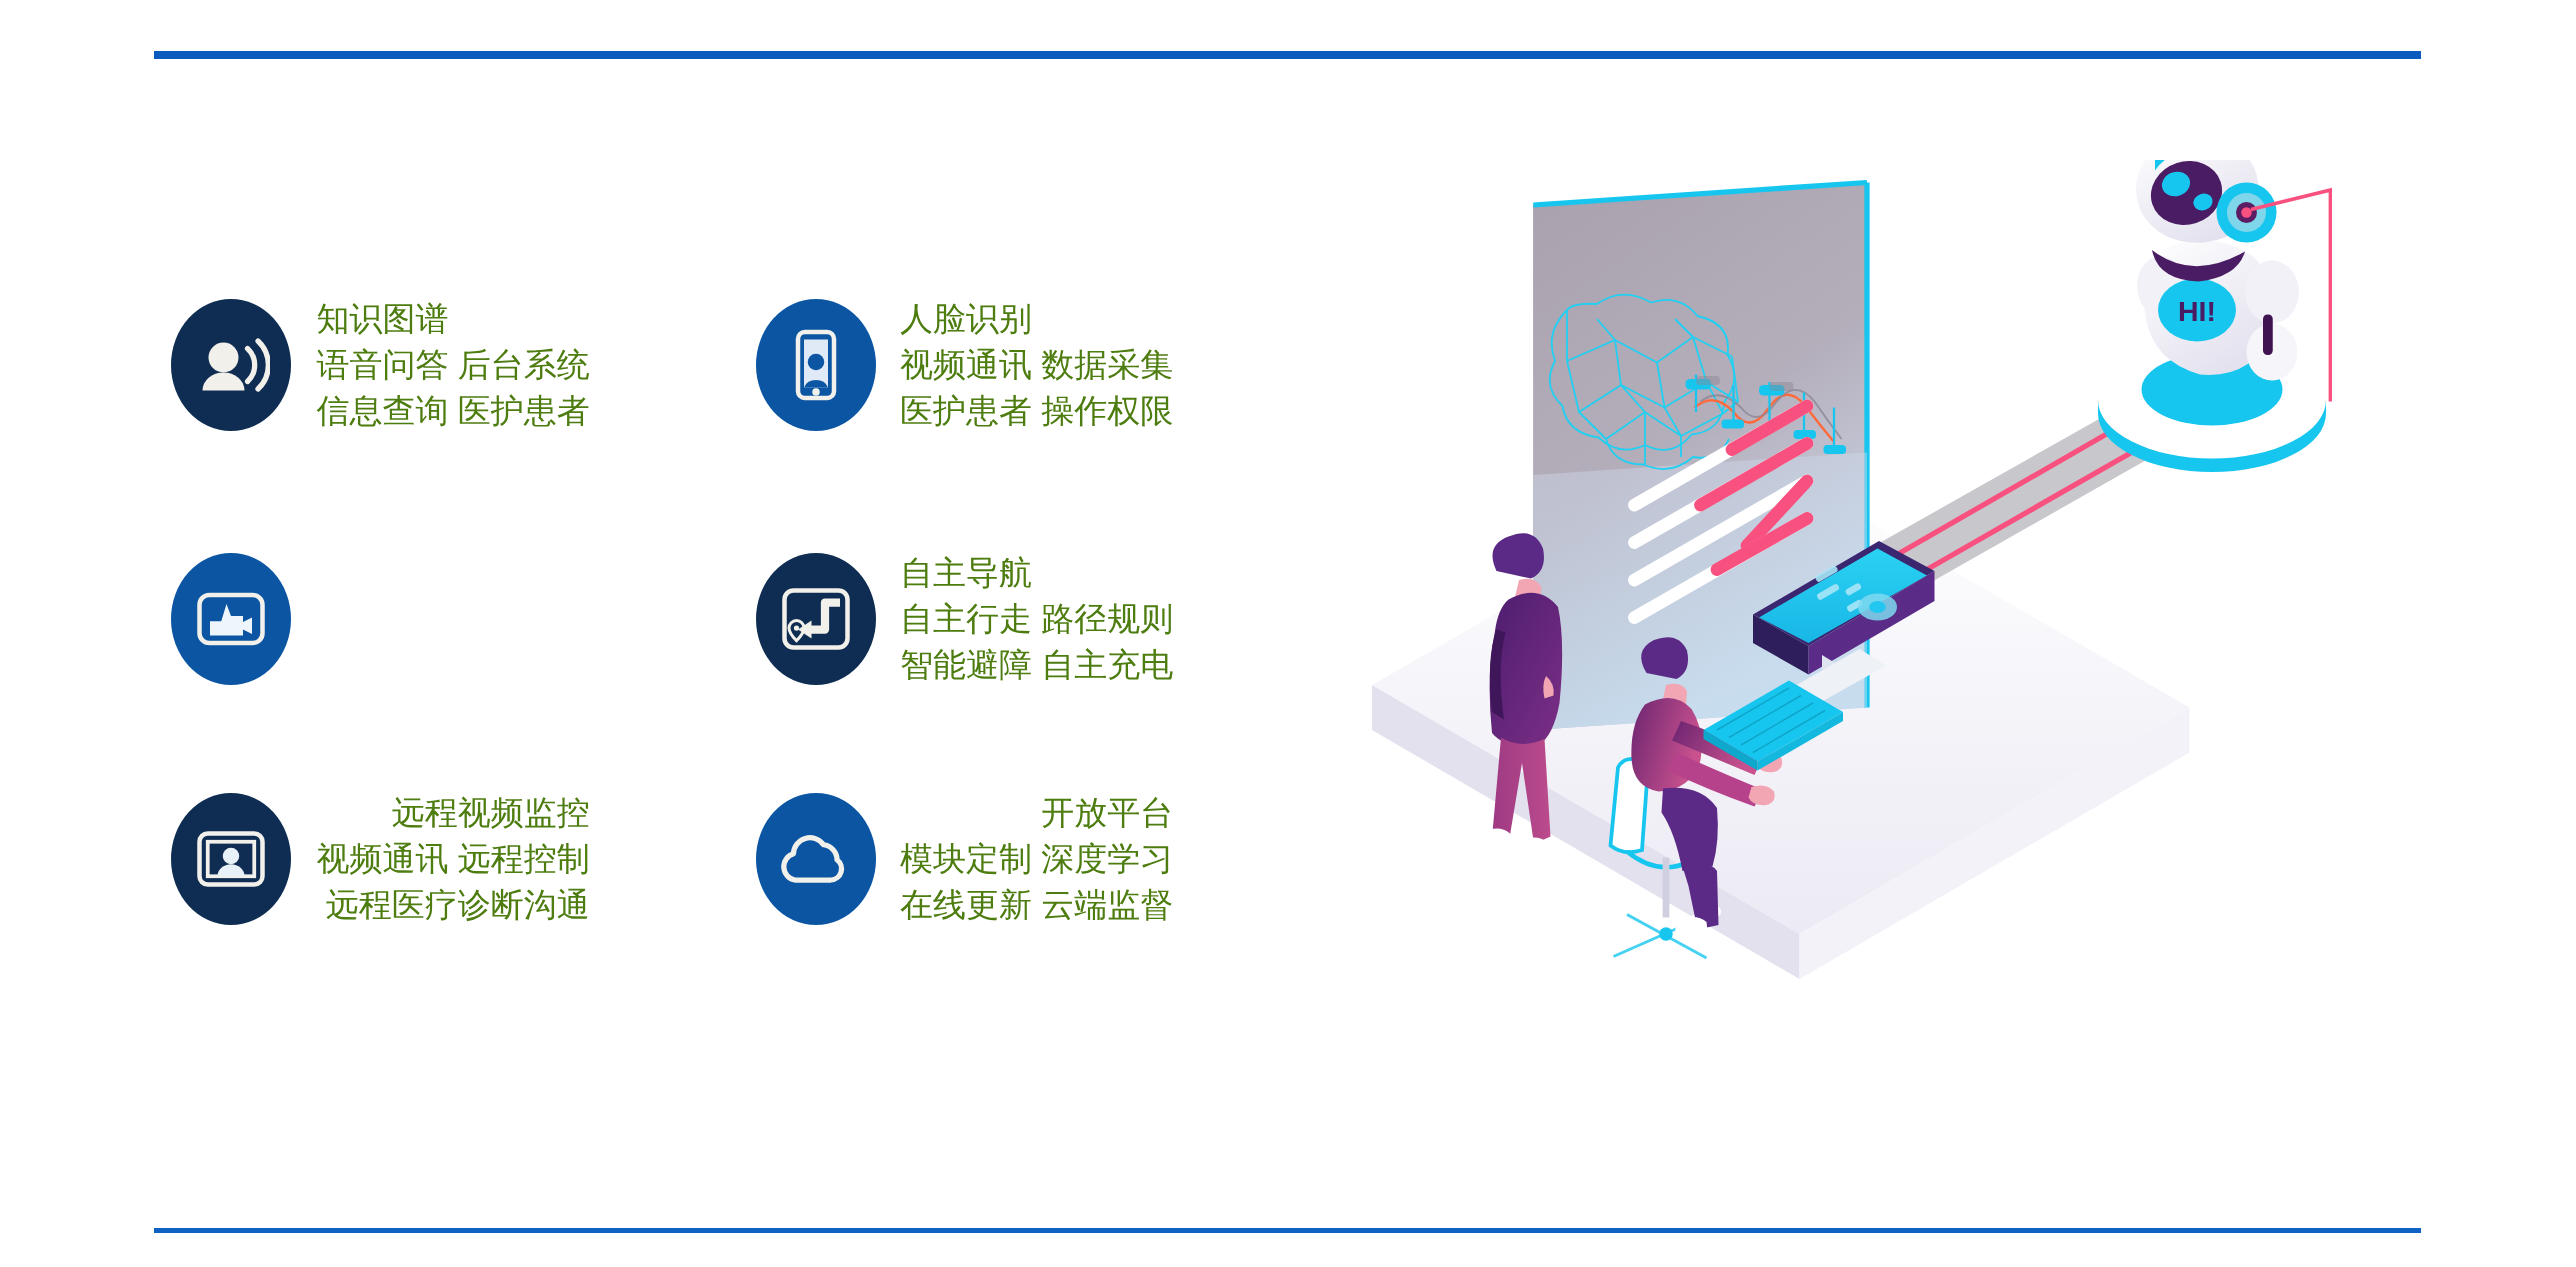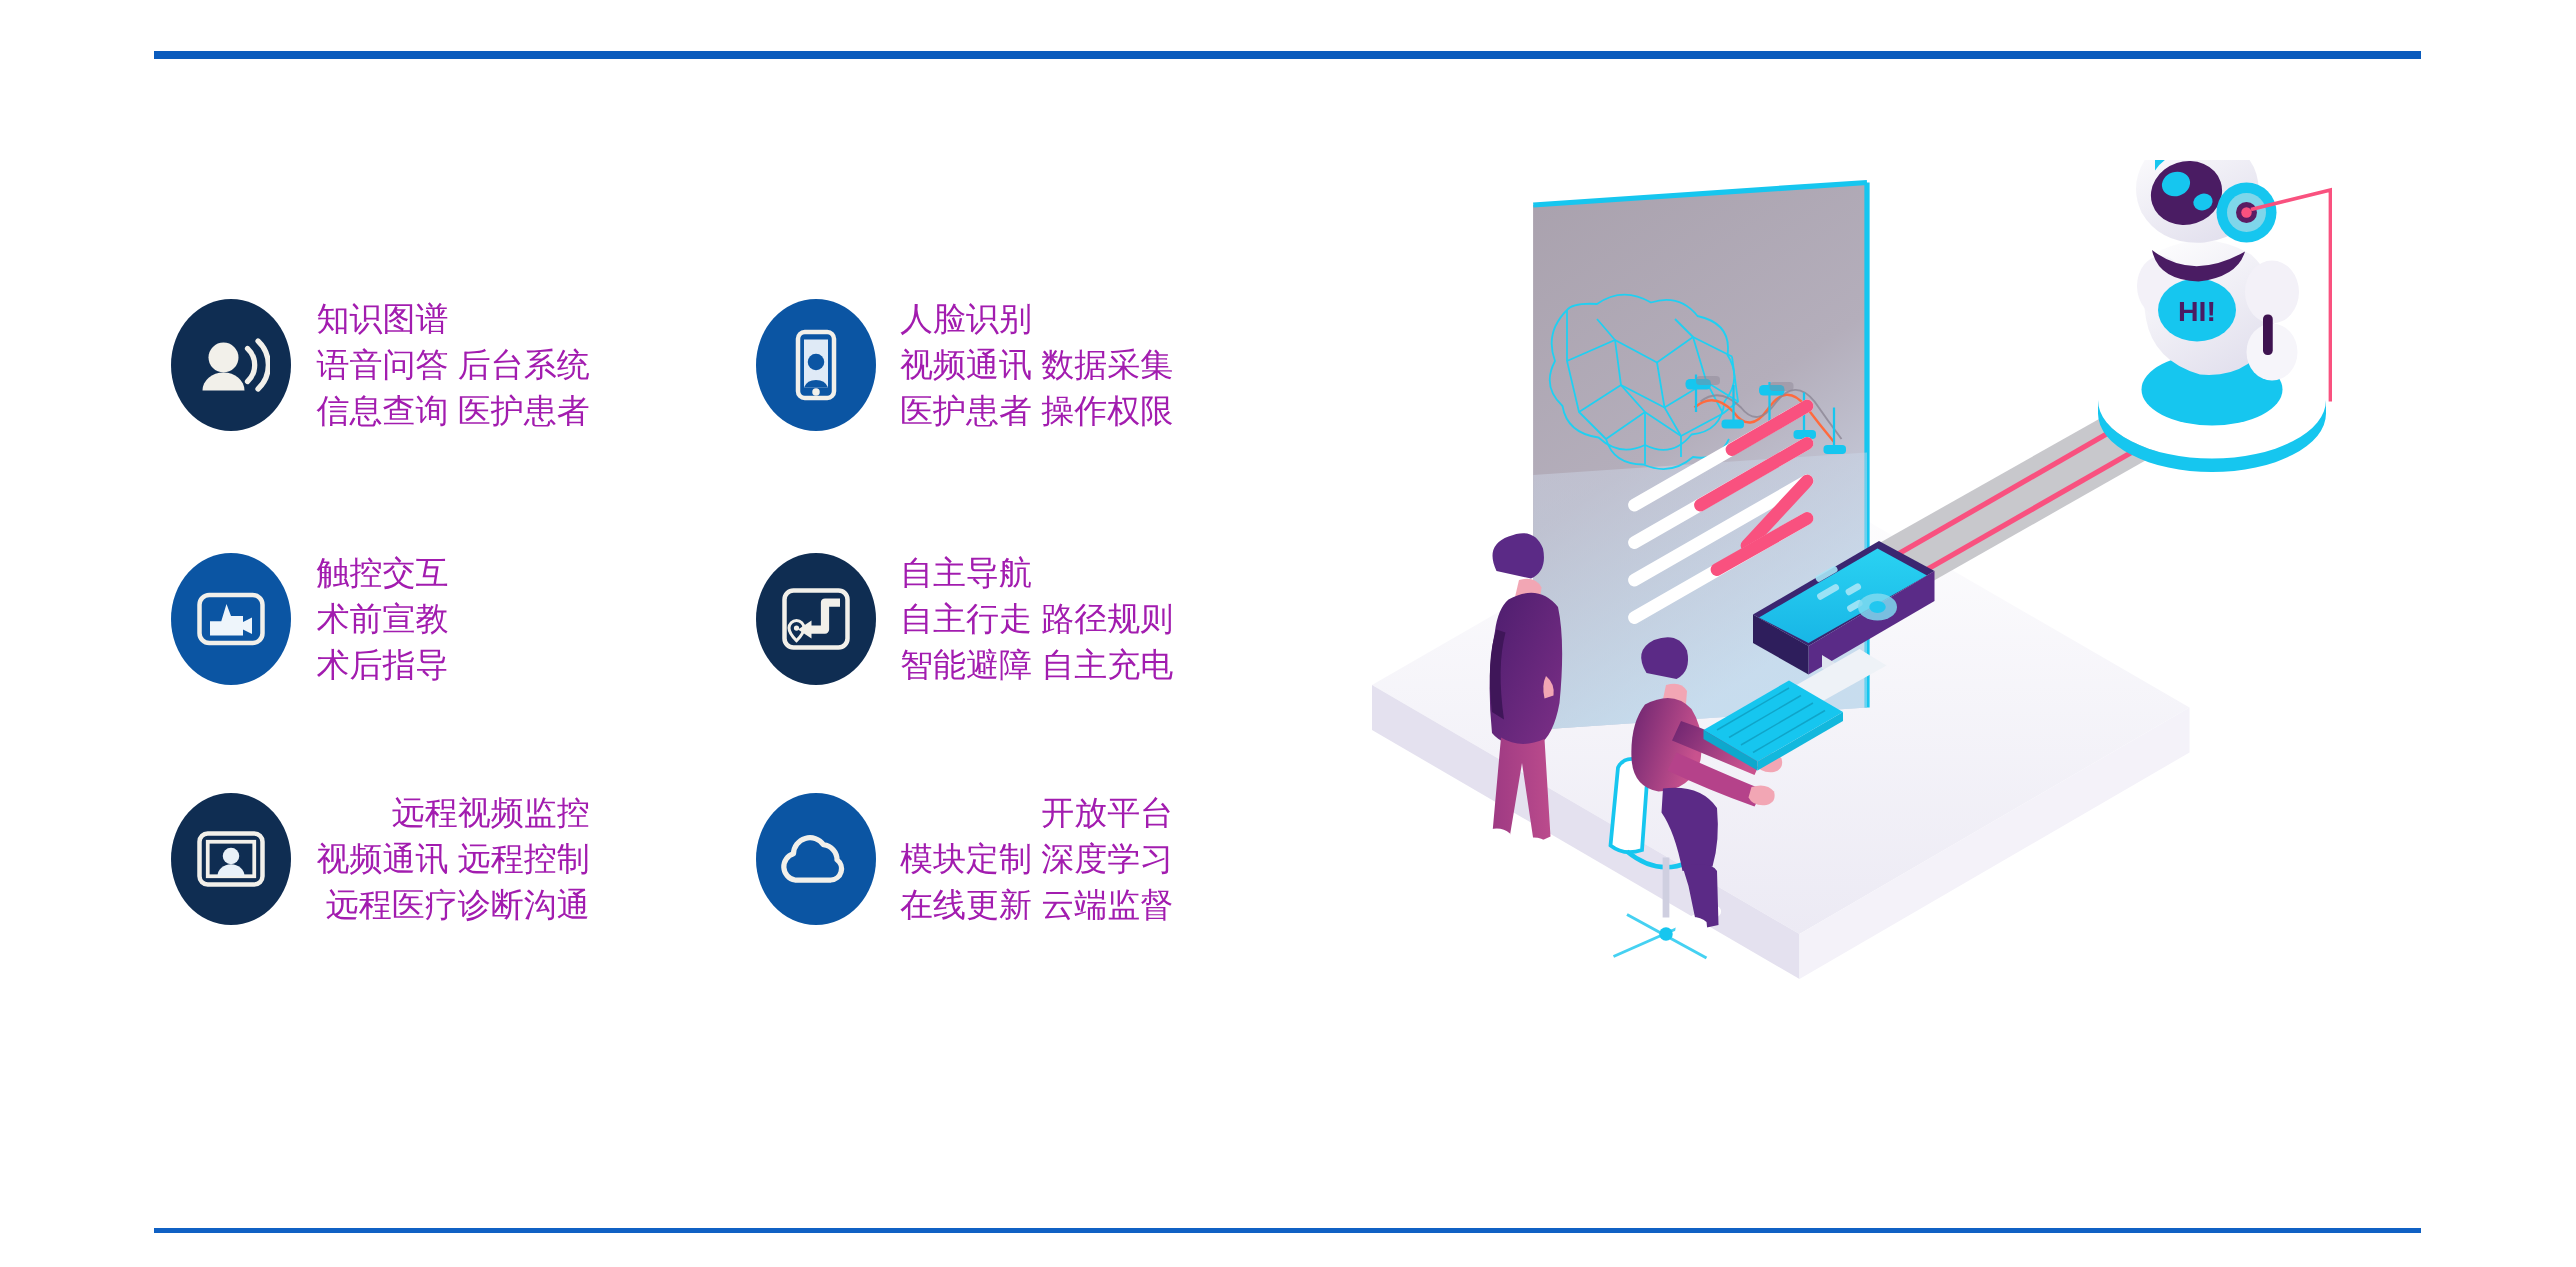--- a/index.html
+++ b/index.html
@@ -18,21 +18,21 @@
   .f-r1{height:253px;}
   .f-r2{height:255px;}
   .f-r3{height:225px;text-align:right;}
 
   .icon-badge{width:120px;height:132px;border-radius:50%;flex:0 0 120px;
               display:flex;align-items:center;justify-content:center;}
   .icon-badge.navy{background:#0f2d52;}
   .icon-badge.blue{background:#0b55a3;}
   .icon-badge svg{display:block;}
 
-  .ftext{margin-left:24px;color:#a21caf;font-size:33px;line-height:46px;white-space:nowrap;}
+  .ftext{margin-left:24px;color:#4d7c0f;font-size:33px;line-height:46px;white-space:nowrap;}
   .ftext .ln{display:block;}
 
   
   .fcol.c1 .ftext{margin-left:25.5px;}
   .fcol.c2 .ftext{}
 
   
   .illus{position:absolute;left:1342px;top:160px;width:990px;height:840px;}
   .illus svg{display:block;}
 </style>
@@ -81,25 +81,20 @@
   </div>
 
   <div class="frow f-r2">
 
     <div class="fcol c1">
       <div class="icon-badge blue">
         <svg width="78" height="78" viewBox="0 0 104 104">
           <rect x="10" y="20" width="84" height="64" rx="13" fill="none" stroke="#f2f0ea" stroke-width="6"></rect>
           <path d="M46 32 L39 55 L24 55 L24 74 L68 74 L68 66 L80 72 L80 50 L68 56 L68 48 L52 48 Z" fill="#eef5fb"></path>
         </svg>
-      </div>
-      <div class="ftext">
-        <span class="ln">触控交互</span>
-        <span class="ln">术前宣教</span>
-        <span class="ln">术后指导</span>
       </div>
     </div>
 
     <div class="fcol c2">
       <div class="icon-badge navy">
         <svg width="78" height="78" viewBox="0 0 104 104">
           <rect x="10" y="14" width="84" height="76" rx="12" fill="none" stroke="#f2f0ea" stroke-width="6"></rect>
           <path d="M84 30 L64 30 L64 66 L40 66" stroke="#f2f0ea" stroke-width="11" fill="none" stroke-linejoin="round"></path>
           <path d="M46 54 L28 66 L46 78 Z" fill="#f2f0ea"></path>
           <path d="M26 54 a10 10 0 0 1 10 10 c0 7-10 17-10 17 s-10-10-10-17 a10 10 0 0 1 10-10 z" fill="none" stroke="#f2f0ea" stroke-width="4"></path>

